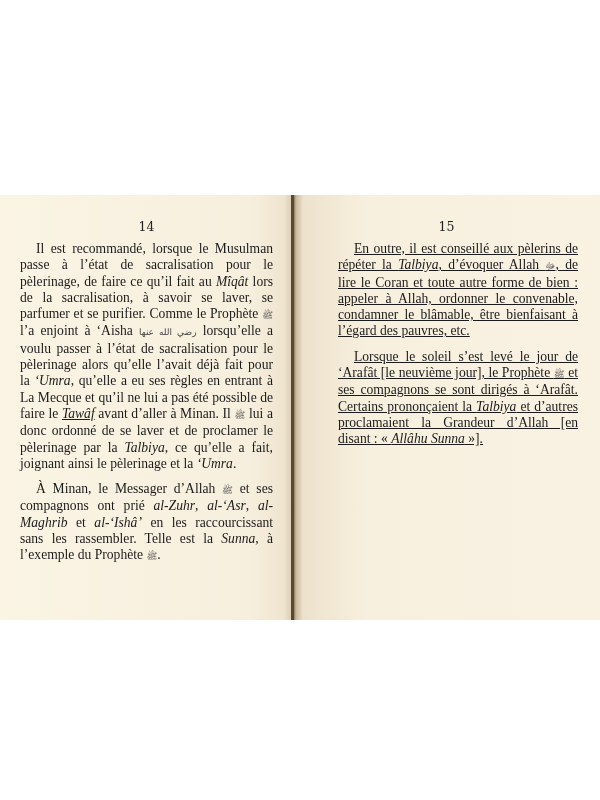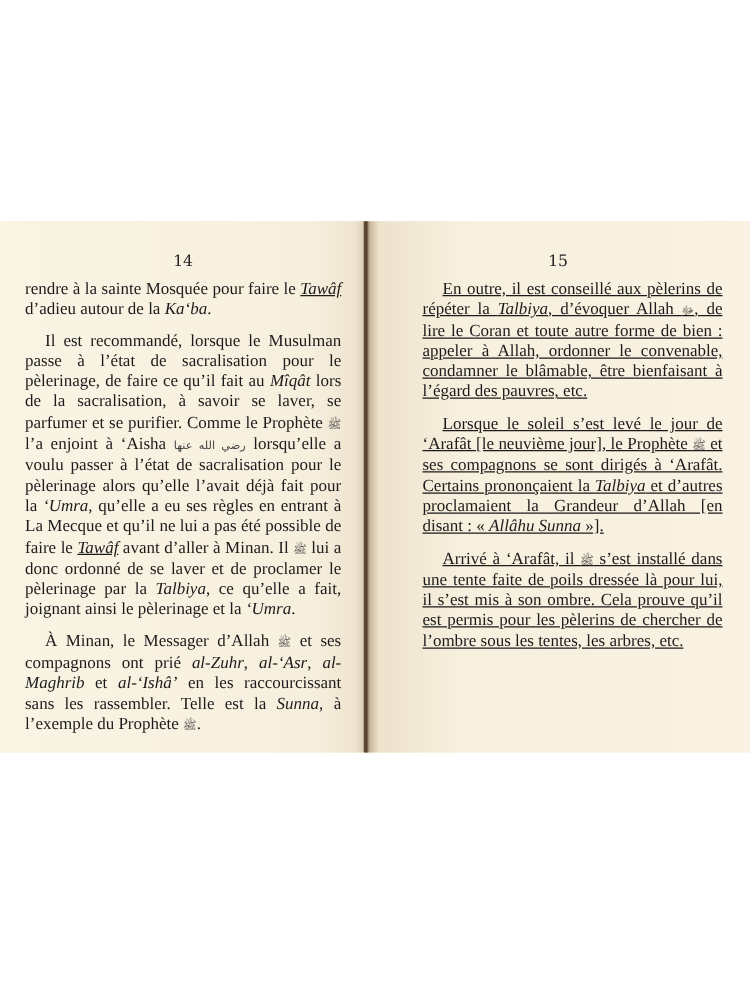--- a/index.html
+++ b/index.html
@@ -1,18 +1,18 @@
 <!DOCTYPE html>
 <html><head>
 <meta charset="utf-8">
 <style>
   html, body { margin:0; padding:0; }
   body { width:600px; height:800px; background:#ffffff; position:relative; overflow:hidden;
          font-family:"DejaVu Serif", "Liberation Serif", serif; }
-  .spread { position:absolute; left:0; top:177px; width:600px; height:425px;
+  .spread { position:absolute; left:0; top:195px; width:600px; height:425px;
             background:#f8f0df; }
   .page { position:absolute; top:0; height:425px; box-sizing:border-box; }
   .page-left { left:0; width:293px; background:linear-gradient(to right,#faf4e4 0%,#f7efde 85%,#efe4cf 97%,#d8c8ae 100%); }
   .page-right { left:293px; width:307px; background:linear-gradient(to right,#6d5a44 0px,#c9b89c 3px,#ede2cc 10px,#f8f0df 25%,#f9f1e1 100%); }
   .spine { position:absolute; left:291px; top:0; width:3px; height:425px; background:#5a4631; }
   .page-number { position:absolute; top:24px; width:100%; text-align:center; font-size:12.5px; color:#222; }
   .text { position:absolute; top:46px; font-family:"Liberation Serif", serif; font-size:13.6px;
           line-height:16.3px; color:#1b1b1b; text-align:justify; }
   .page-left .text { left:20px; width:253px; }
   .page-right .text { left:45px; width:240px;text-decoration:underline; }
@@ -22,27 +22,25 @@
   .u { text-decoration:underline; }
   .saw { font-size:9px; color:#444; }
 </style>
 </head>
 <body>
 
 <div class="spread">
   <div class="page page-left">
     <div class="page-number">14</div>
     <div class="text" id="left-text">
-        <p class="para noindent">rendre à la sainte Mosquée pour faire le <i class="u">Tawâf</i> d’adieu autour de la <i>Ka‘ba</i>.</p>
         <p class="para">Il est recommandé, lorsque le Musulman passe à l’état de sacralisation pour le pèlerinage, de faire ce qu’il fait au <i>Mîqât</i> lors de la sacralisation, à savoir se laver, se parfumer et se purifier. Comme le Prophète <span class="saw">ﷺ</span> l’a enjoint à ‘Aisha <span class="saw">رضي الله عنها</span> lorsqu’elle a voulu passer à l’état de sacralisation pour le pèlerinage alors qu’elle l’avait déjà fait pour la <i>‘Umra</i>, qu’elle a eu ses règles en entrant à La Mecque et qu’il ne lui a pas été possible de faire le <i class="u">Tawâf</i> avant d’aller à Minan. Il <span class="saw">ﷺ</span> lui a donc ordonné de se laver et de proclamer le pèlerinage par la <i>Talbiya</i>, ce qu’elle a fait, joignant ainsi le pèlerinage et la <i>‘Umra</i>.</p>
         <p class="para">À Minan, le Messager d’Allah <span class="saw">ﷺ</span> et ses compagnons ont prié <i>al-Zuhr</i>, <i>al-‘Asr</i>, <i>al-Maghrib</i> et <i>al-‘Ishâ’</i> en les raccourcissant sans les rassembler. Telle est la <i>Sunna</i>, à l’exemple du Prophète <span class="saw">ﷺ</span>.</p>
       </div>
   </div>
   <div class="page page-right">
     <div class="page-number">15</div>
     <div class="text" id="right-text">
         <p class="para">En outre, il est conseillé aux pèlerins de répéter la <i>Talbiya</i>, d’évoquer Allah <span class="saw">ﷻ</span>, de lire le Coran et toute autre forme de bien : appeler à Allah, ordonner le convenable, condamner le blâmable, être bienfaisant à l’égard des pauvres, etc.</p>
         <p class="para">Lorsque le soleil s’est levé le jour de ‘Arafât [le neuvième jour], le Prophète <span class="saw">ﷺ</span> et ses compagnons se sont dirigés à ‘Arafât. Certains prononçaient la <i>Talbiya</i> et d’autres proclamaient la Grandeur d’Allah [en disant : « <i>Allâhu Sunna</i> »].</p>
-        <p class="para">Arrivé à ‘Arafât, il <span class="saw">ﷺ</span> s’est installé dans une tente faite de poils dressée là pour lui, il s’est mis à son ombre. Cela prouve qu’il est permis pour les pèlerins de chercher de l’ombre sous les tentes, les arbres, etc.</p>
       </div>
   </div>
   <div class="spine"></div>
 </div>
 
 </body></html>

